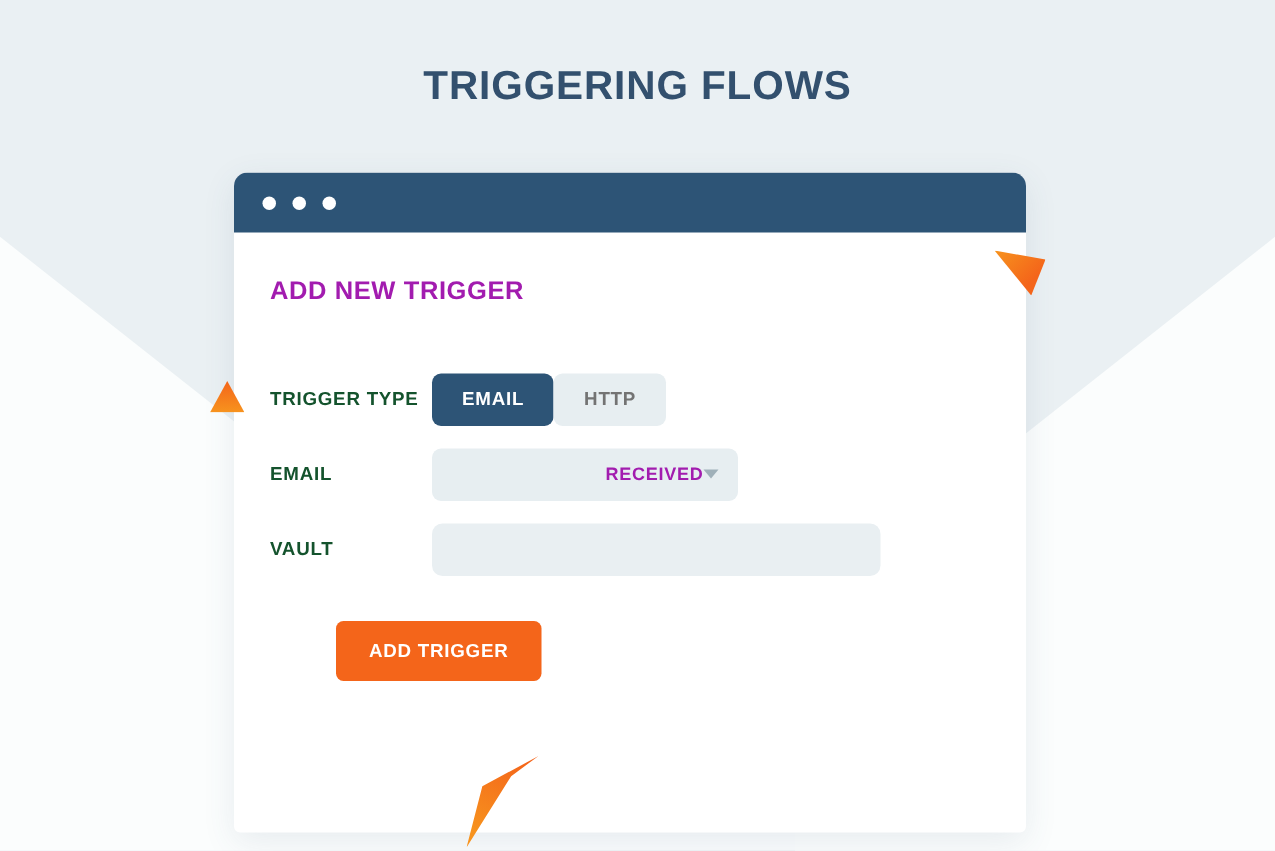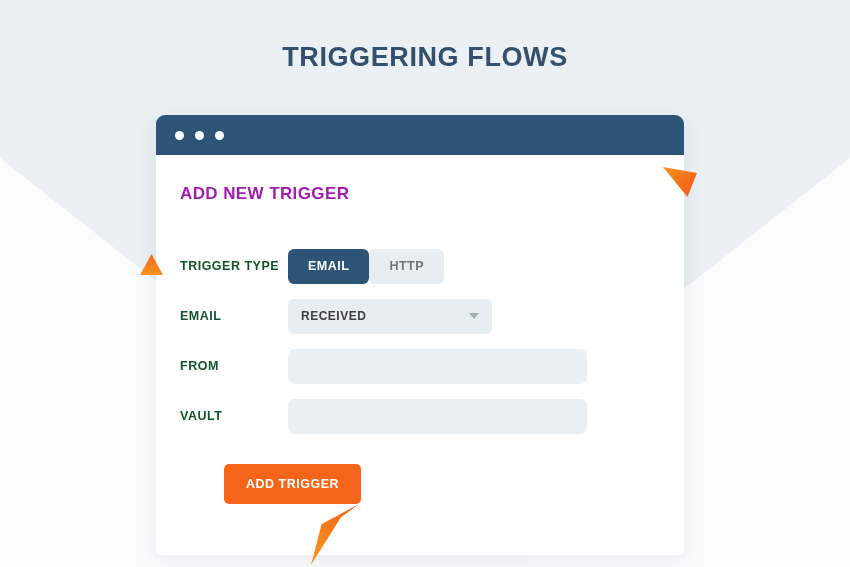--- a/index.html
+++ b/index.html
@@ -147,23 +147,24 @@
     border-radius: 6px;
     display: flex;
     align-items: center;
     padding: 0 13px;
     cursor: pointer;
     position: relative;
   }
   .select-value {
     font-size: 12px;
     font-weight: bold;
-    color: #404040;
+    color: #a21caf;
     letter-spacing: 0.5px;
     flex: 1;
+    text-align: right;
   }
   .caret {
     width: 0;
     height: 0;
     border-left: 5px solid transparent;
     border-right: 5px solid transparent;
     border-top: 6px solid #9fb0b9;
   }
 
   
@@ -262,24 +263,20 @@
     </div>
 
     <div class="row">
       <div class="row-label">EMAIL</div>
       <div class="select-box">
         <span class="select-value">RECEIVED</span>
         <span class="caret"></span>
       </div>
     </div>
 
-    <div class="row">
-      <div class="row-label">FROM</div>
-      <input class="text-input" type="text" placeholder="" style="">
-    </div>
 
 
     <div class="row">
       <div class="row-label">VAULT</div>
       <input class="text-input" type="text" placeholder="" style="">
     </div>
 
     <div class="submit-wrap">
       <button class="submit-btn">ADD TRIGGER</button>
     </div>

